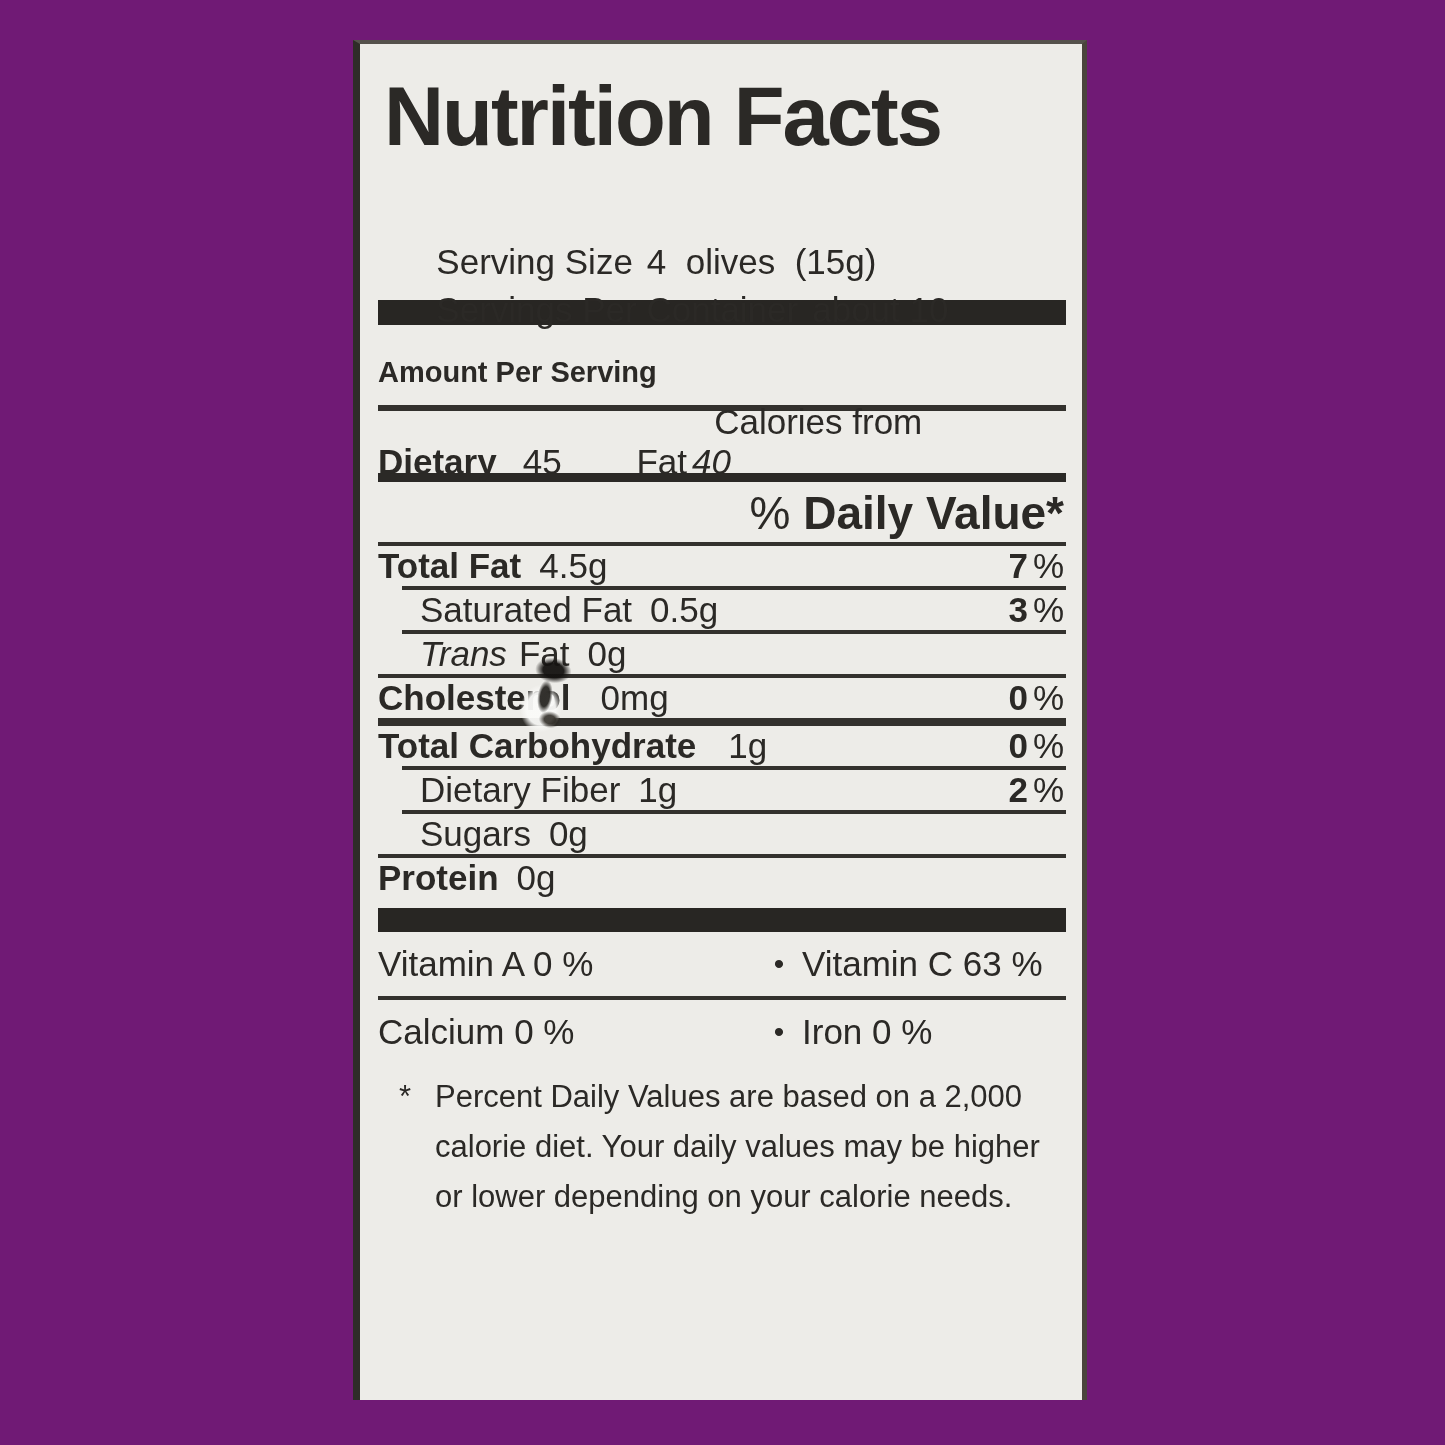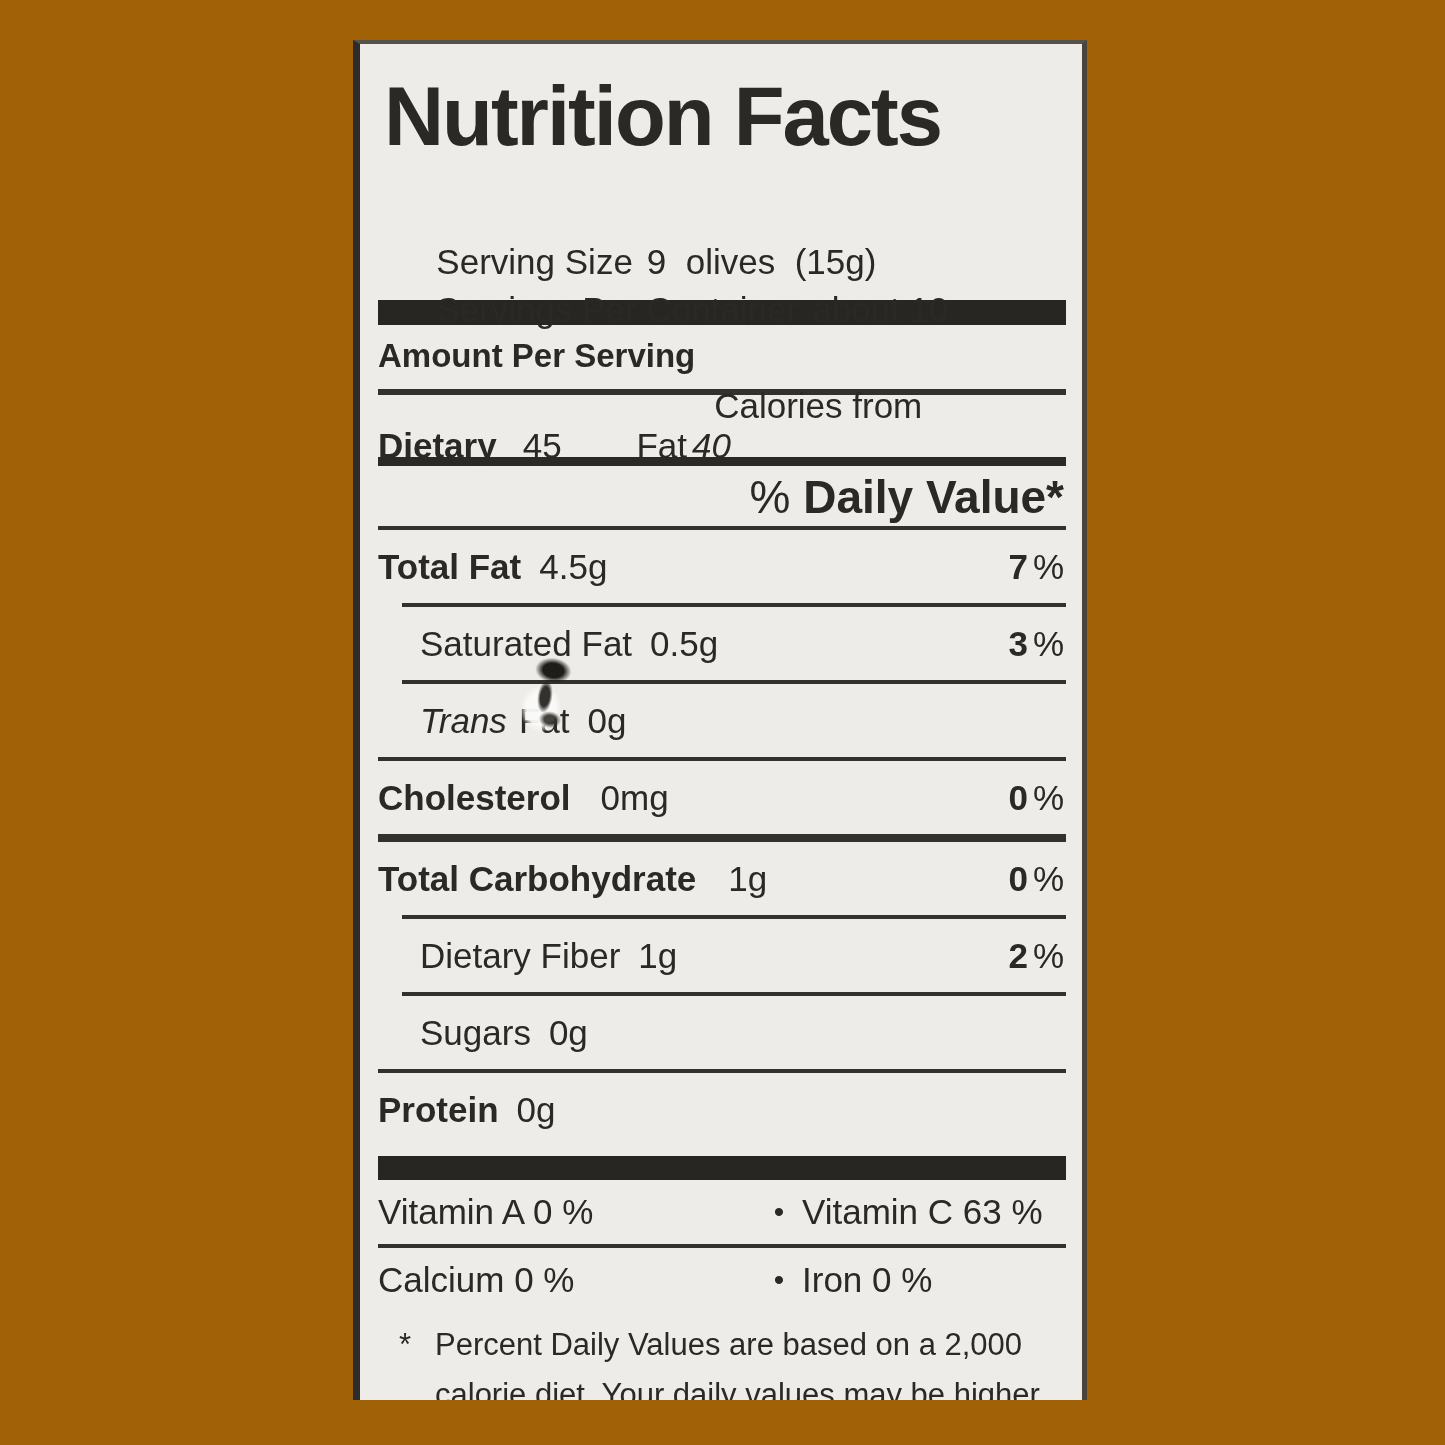--- a/index.html
+++ b/index.html
@@ -6,21 +6,21 @@
     margin:0;
     padding:0;
     background:#ffffff;
     font-family:"Liberation Sans", sans-serif;
     color:#2b2926;
   }
   .stage{
     position:relative;
     width:1445px;
     height:1445px;
-    background:#a16207;
+    background:#701a75;
     overflow:hidden;
   }
   .nf-label{
     position:absolute;
     left:353px;
     top:40px;
     width:734px;
     height:1360px;
     box-sizing:border-box;
     background:#edece8;
@@ -49,23 +49,23 @@
   }
   .serving-row.first{margin-top:12px;}
   .serving-row .val{margin-left:14px;}
   .bar{
     background:#282623;
     height:25px;
   }
   .bar.top{margin-top:14px;}
   .bar.bottom{margin-top:10px;height:24px;}
   .amount-row{
-    padding-top:8px;
+    padding-top:24px;
     height:46px;
-    font-size:33px;
+    font-size:29px;
     font-weight:bold;
     line-height:46px;
   }
   .hr-med{height:6px;background:#33312d;margin-top:10px;}
   .calories-row{
     height:62px;
     display:flex;
     align-items:center;
     font-size:35px;
     padding-right:44px;
@@ -81,21 +81,21 @@
     line-height:62px;
     font-size:46px;
     text-align:right;
     padding-right:2px;
   }
   .dv-header .pct-sign{font-weight:400;}
   .dv-header .dv-text{font-weight:bold;}
   .hr{height:4px;background:#33312d;}
   .hr.indent{margin-left:24px;}
   .nrow{
-    height:73px;
+    height:40px;
     display:flex;
     align-items:center;
     font-size:35px;
     position:relative;
   }
   .nrow .nname{font-weight:bold;}
   .nrow.sub .nname{font-weight:400;padding-left:42px;}
   .nrow .ital{font-style:italic;padding-left:42px;}
   .nrow .ital + .nname{font-weight:400;padding-left:12px;}
   .nrow .namount{margin-left:18px;}
@@ -143,21 +143,21 @@
 </style>
 </head>
 <body>
 
 <div class="stage">
   <div class="nf-label">
 
     <div class="nf-title">Nutrition Facts</div>
 
     <div class="serving-row first">
-      <span>Serving Size</span><span class="val">9  olives  (15g)</span>
+      <span>Serving Size</span><span class="val">4  olives  (15g)</span>
     </div>
     <div class="serving-row">
       <span>Servings Per Container</span><span class="val">about 10</span>
     </div>
 
     <div class="bar top"></div>
 
     <div class="amount-row">Amount Per Serving</div>
 
     <div class="hr-med"></div>

